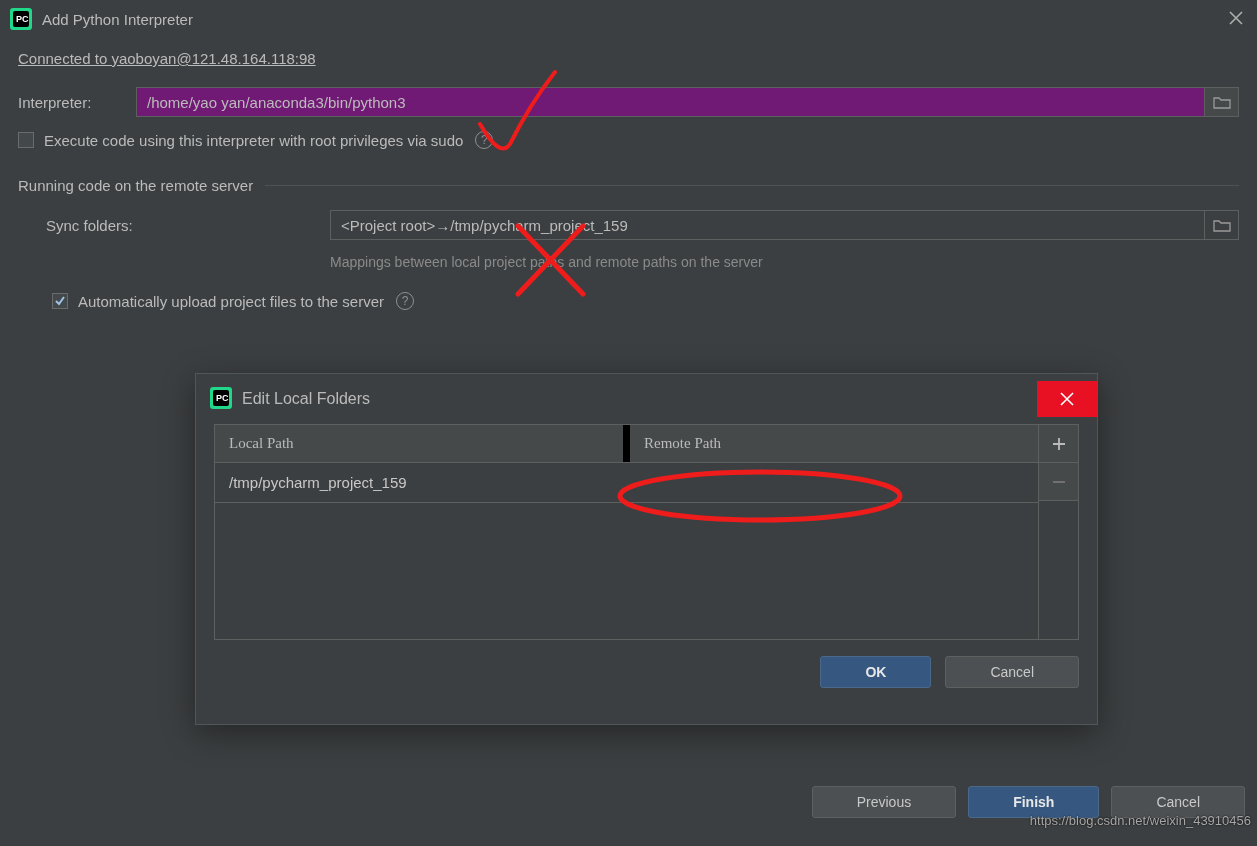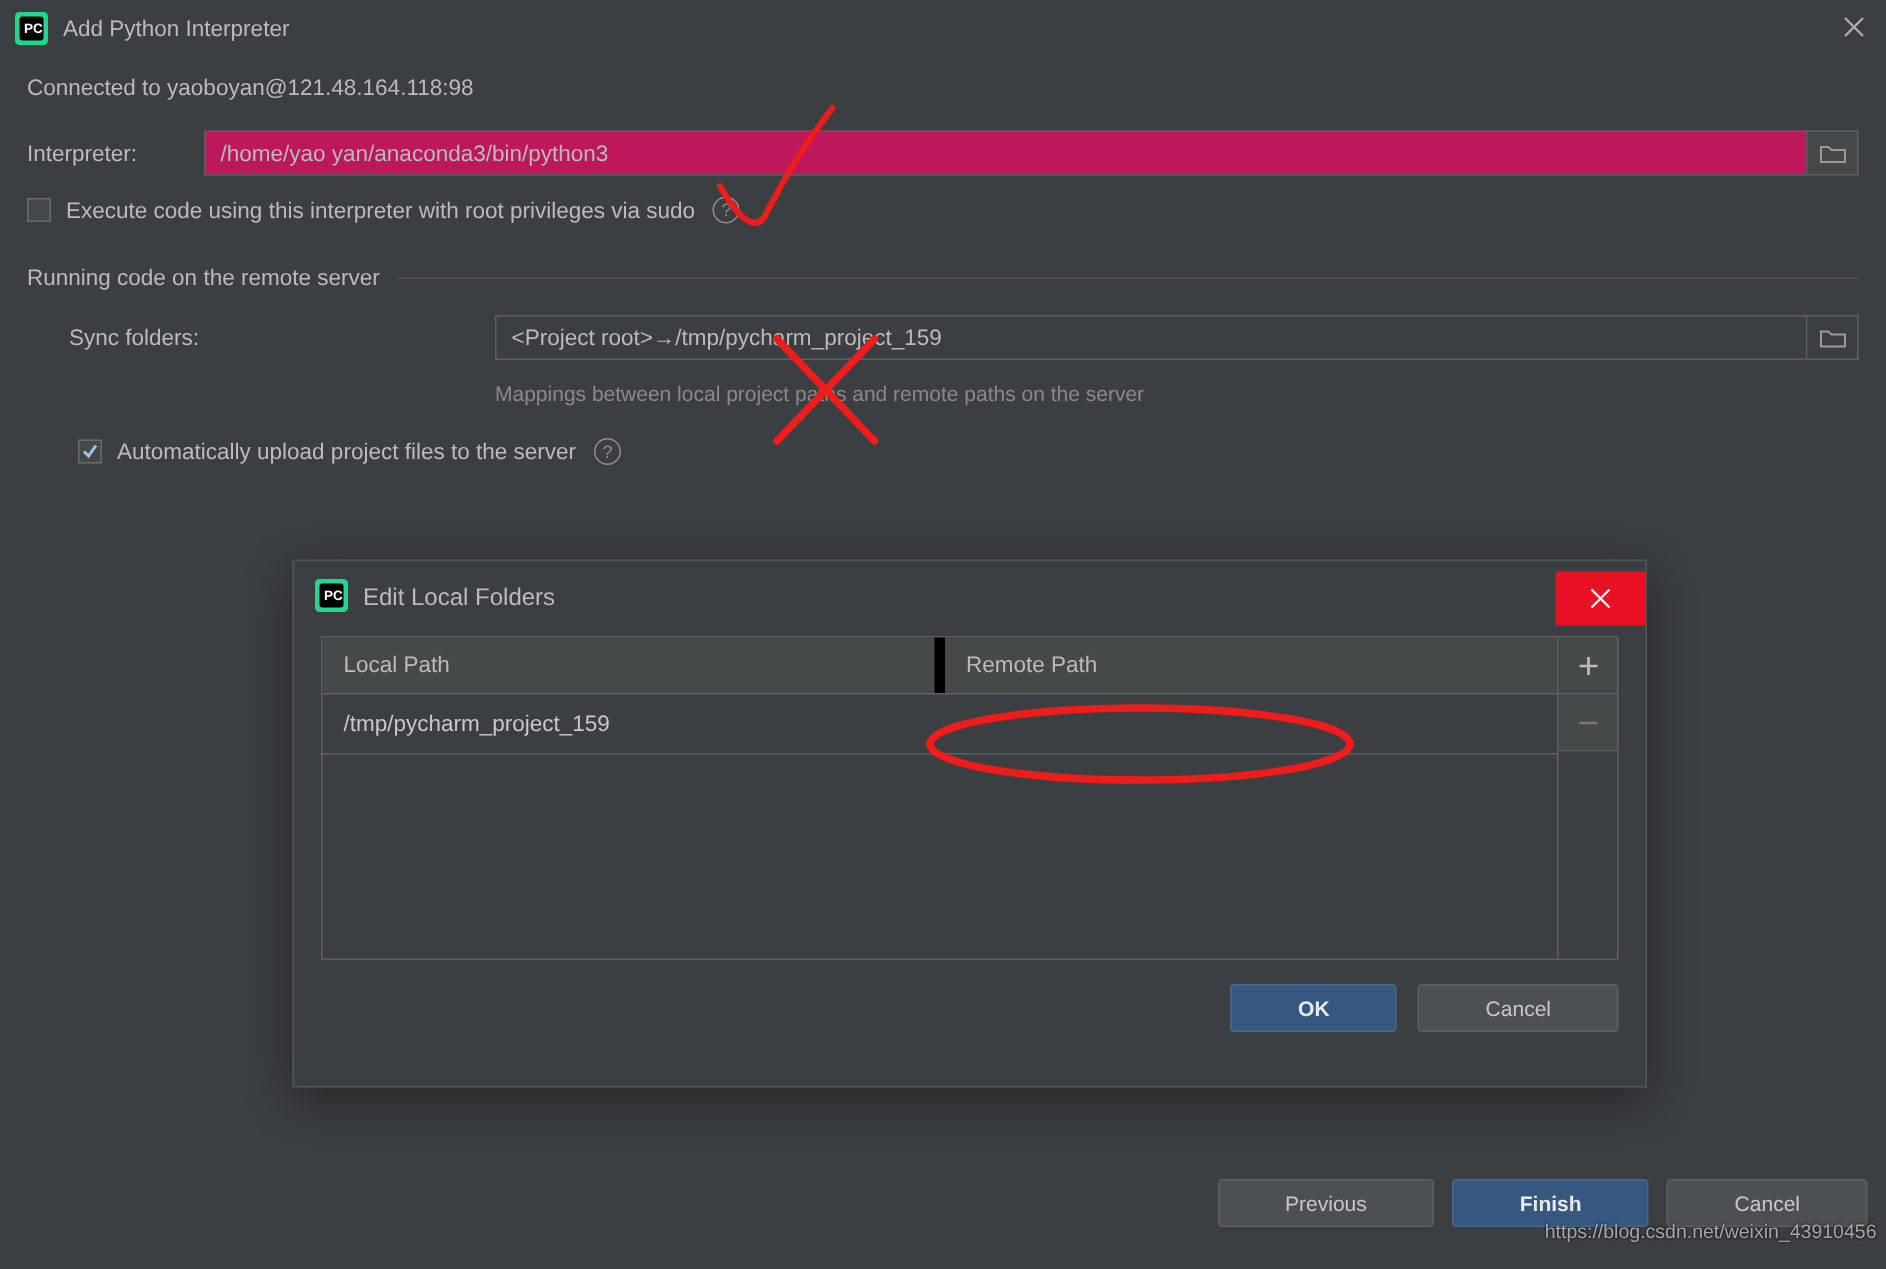--- a/index.html
+++ b/index.html
@@ -19,25 +19,25 @@
     padding: 0 14px 0 10px;
     background: #3c3f41;
   }
   .titlebar .app-icon { width: 22px; height: 22px; margin-right: 10px; }
   .titlebar .title { color: #bbbbbb; font-size: 15px; }
   .titlebar .close-x { margin-left: auto; color: #aeaeae; font-size: 18px; cursor: pointer; }
   .content {
     padding: 12px 18px 0 18px;
   }
   .row { display: flex; align-items: center; margin-bottom: 14px; }
-  .connected { color: #bbbbbb; margin-bottom: 20px; }
+  .connected { color: #bbbbbb; margin-bottom: 20px; text-decoration: underline; }
   .label-col { width: 118px; color: #bbbbbb; }
   .input-like {
     flex: 1;
-    background: #be185d;
+    background: #701a75;
     border: 1px solid #5e6060;
     height: 30px;
     display: flex;
     align-items: center;
     padding: 0 10px;
     color: #bbbbbb;
   }
   .input-like.plain { background: #3c3f41; border-color:#5e6060; }
   .browse-slot {
     width: 34px; height: 30px;
@@ -68,21 +68,21 @@
   }
   .modal .m-title { display:flex; align-items:center; height:50px; padding:0 0 0 14px;}
   .modal .m-title .title-txt { color:#bbbbbb; font-size:16px; margin-left:10px;}
   .modal .close-btn {
     margin-left:auto; width:60px; height:36px; background:#e81123;
     display:flex; align-items:center; justify-content:center; color:#fff; font-size:18px;
   }
   .table-wrap { margin: 0 18px; border:1px solid #5e6060; height:216px; display:flex; }
   .table-main { flex:1; display:flex; flex-direction:column; }
   .thead { display:flex; height:38px; background:#45494a; border-bottom:1px solid #5e6060;}
-  .thead .th { flex:1; display:flex; align-items:center; padding:0 14px; color:#bbbbbb; }
+  .thead .th { flex:1; display:flex; align-items:center; padding:0 14px; color:#bbbbbb;font-family:Liberation Serif, serif; }
   .thead .th + .th { border-left:7px solid #000000; }
   .trow { display:flex; height:40px; border-bottom:1px solid #5e6060;}
   .trow .td { flex:1; display:flex; align-items:center; padding:0 14px; color:#c8c8c8; }
   .trow .td + .td { border-left:1px solid #5e6060; }
   .side-btns { width:40px; display:flex; flex-direction:column; }
   .side-btns .sbtn {
     height:38px; border-bottom:1px solid #5e6060; background:#45494a;
     display:flex; align-items:center; justify-content:center; color:#bbbbbb; font-size:20px;
     border-left:1px solid #5e6060;
   }

